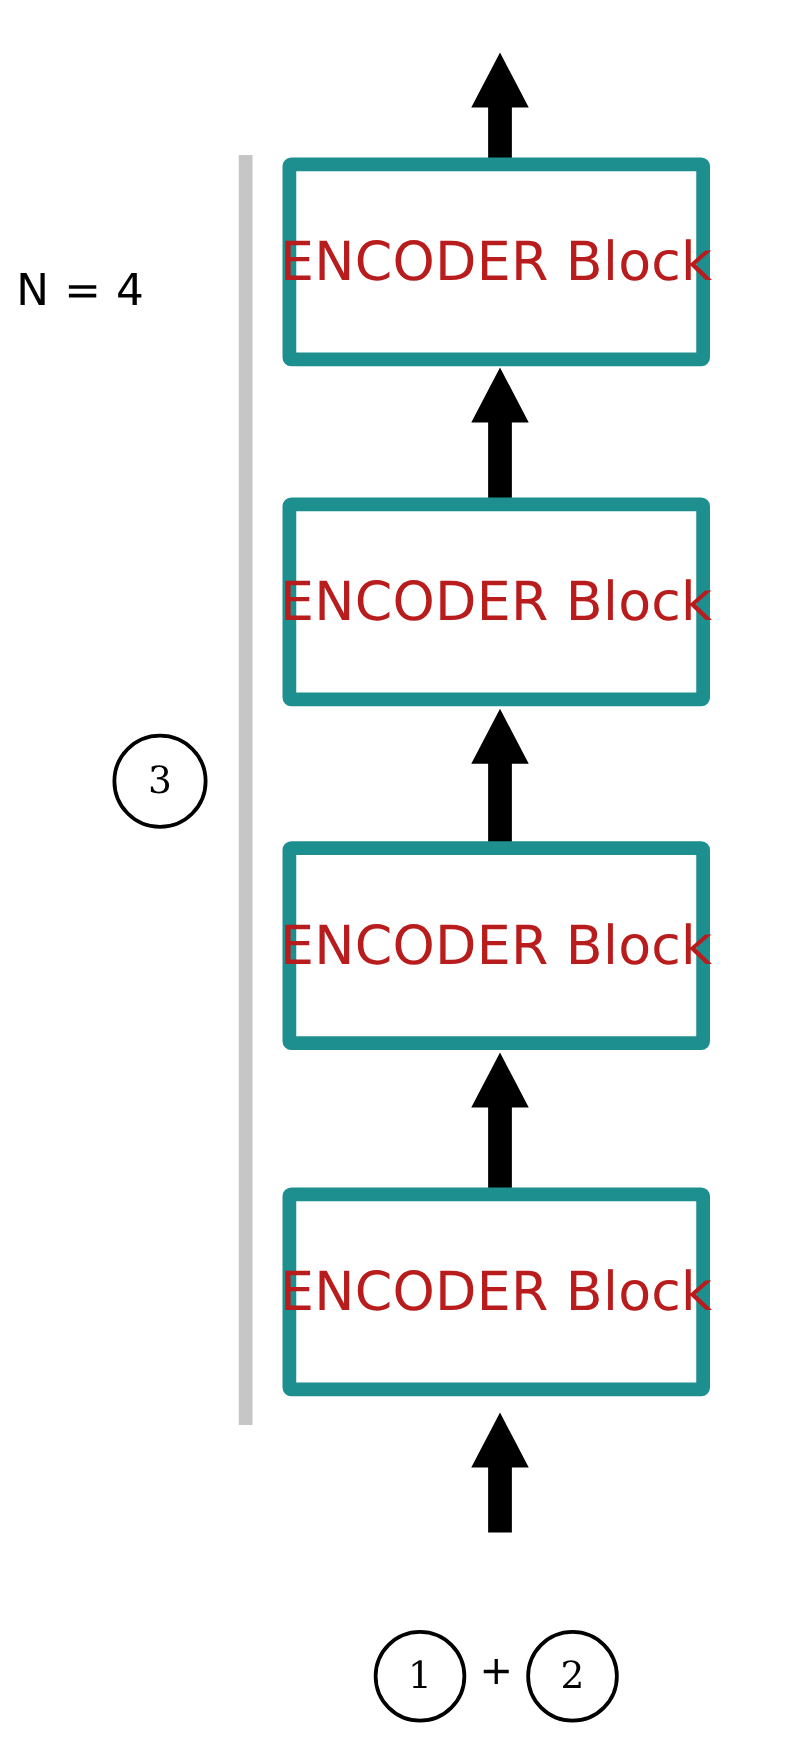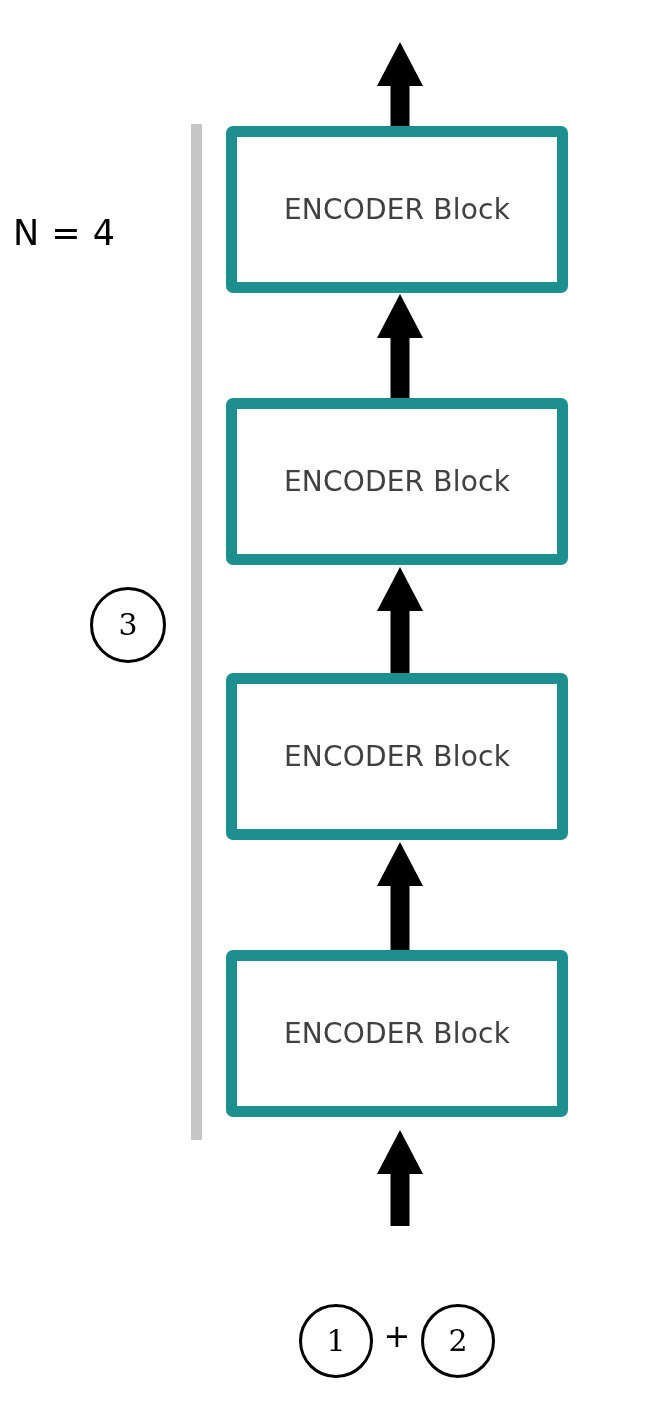--- a/index.html
+++ b/index.html
@@ -49,23 +49,23 @@
     box-sizing: border-box;
     border: 11px solid #1e8f8f;
     border-radius: 7px;
     background: #ffffff;
     display: flex;
     align-items: center;
     justify-content: center;
   }
   .encoder-block .block-label {
     font-family: "DejaVu Sans", sans-serif;
-    font-size: 28px;
+    font-size: 43px;
     font-weight: 400;
-    color: #404040;
+    color: #b91c1c;
     letter-spacing: 0.2px;
     white-space: nowrap;
   }
   #block-1 { top: 126px; height: 167px; }
   #block-2 { top: 398px; height: 167px; }
   #block-3 { top: 673px; height: 167px; }
   #block-4 { top: 950px; height: 167px; }
 
   
   .arrow {

